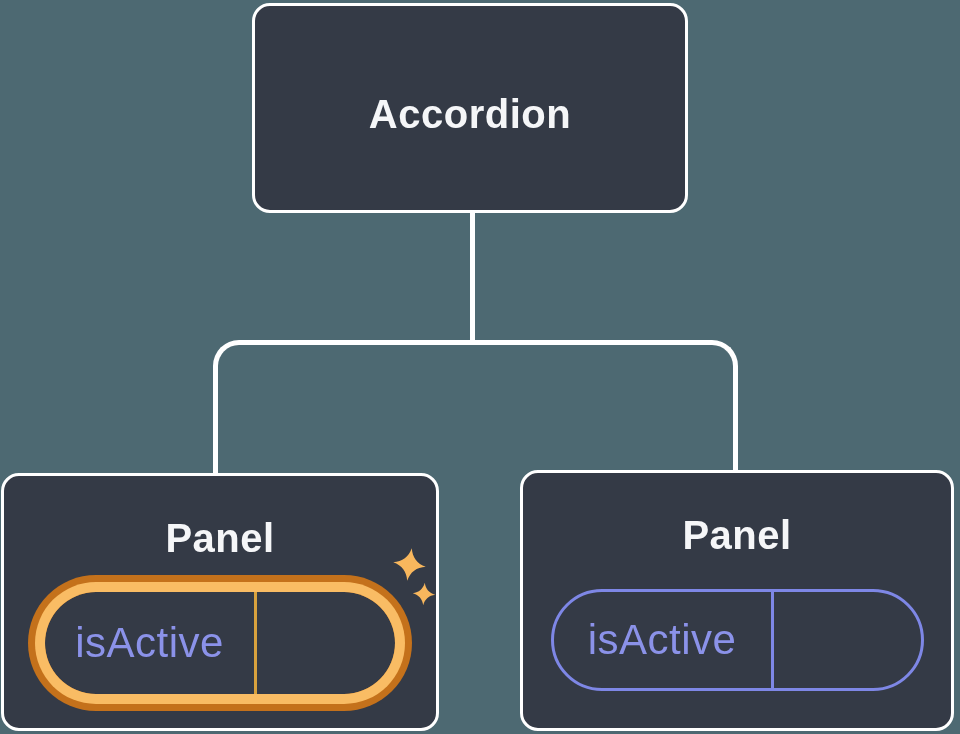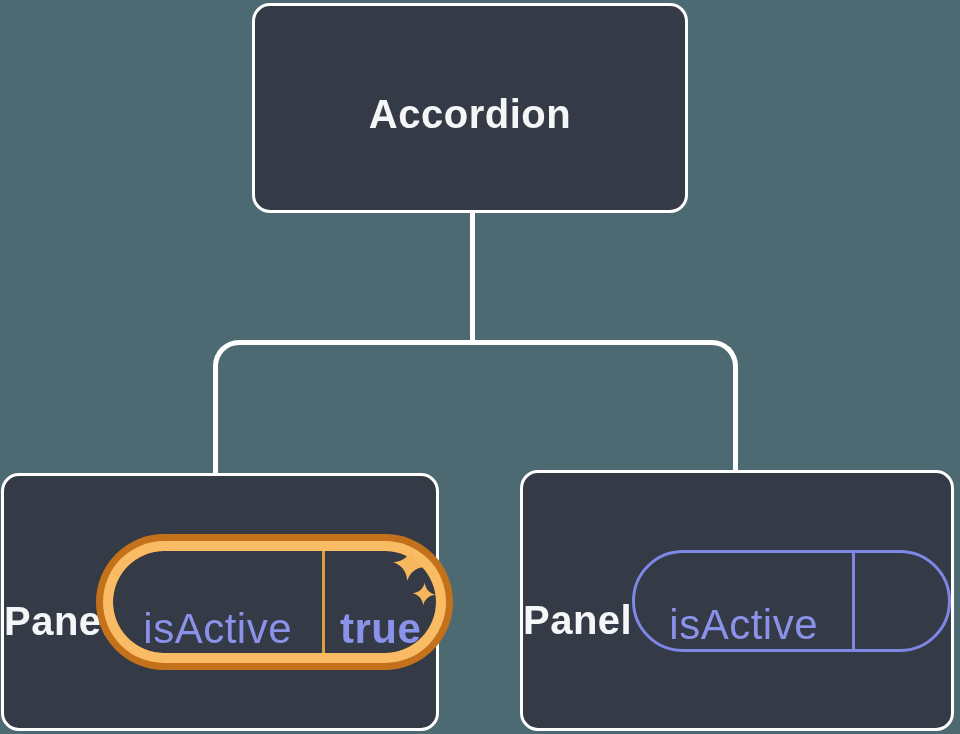--- a/index.html
+++ b/index.html
@@ -43,21 +43,21 @@
     color: var(--node-text);
     font-size: 40px;
     font-weight: 600;
     letter-spacing: 0.5px;
     line-height: 48px;
     text-align: center;
     margin-top: 11px;
   }
   .node-panel {
     display: flex;
-    flex-direction: row;
+    flex-direction: column;
     align-items: center;
   }
   .node-panel .node-label { margin-top: 38px; }
   .panel-left  { left: 1px;   top: 473px; width: 438px; height: 258px; }
   .panel-right { left: 520px; top: 470px; width: 434px; height: 261px; }
 
   
   .connector-stem {
     position: absolute;
     left: 470px; top: 211px;
@@ -71,24 +71,25 @@
     border-top: 5px solid var(--connector);
     border-left: 5px solid var(--connector);
     border-right: 5px solid var(--connector);
     border-radius: 26px 26px 0 0;
     background: transparent;
   }
 
   
   .pill {
     position: relative;
+    margin-top: 30px;
     height: 102px;
     border-radius: 60px;
     display: flex;
-    align-items: flex-end;
+    align-items: center;
   }
   .pill-cell {
     display: flex;
     align-items: center;
     justify-content: center;
     color: var(--state-text);
     font-size: 42px;
     font-weight: 500;
     letter-spacing: 0.5px;
   }
@@ -131,21 +132,20 @@
   </div>
 
   <div class="connector-stem"></div>
   <div class="connector-branch"></div>
 
   <div class="node node-panel panel-left">
     <div class="node-label">Panel</div>
     <div class="pill pill-active">
       <div class="pill-cell pill-cell-name">isActive</div>
       <div class="pill-divider"></div>
-      <div class="pill-cell pill-cell-value pill-value">true</div>
     </div>
     <span class="sparkle sparkle-large">
       <svg viewBox="0 0 32 32" aria-hidden="true">
         <path d="M16 1 C17.7 9.3 22.7 14.3 31 16 C22.7 17.7 17.7 22.7 16 31 C14.3 22.7 9.3 17.7 1 16 C9.3 14.3 14.3 9.3 16 1 Z"></path>
       </svg>
     </span>
     <span class="sparkle sparkle-small">
       <svg viewBox="0 0 32 32" aria-hidden="true">
         <path d="M16 1 C17.7 9.3 22.7 14.3 31 16 C22.7 17.7 17.7 22.7 16 31 C14.3 22.7 9.3 17.7 1 16 C9.3 14.3 14.3 9.3 16 1 Z"></path>
       </svg>

